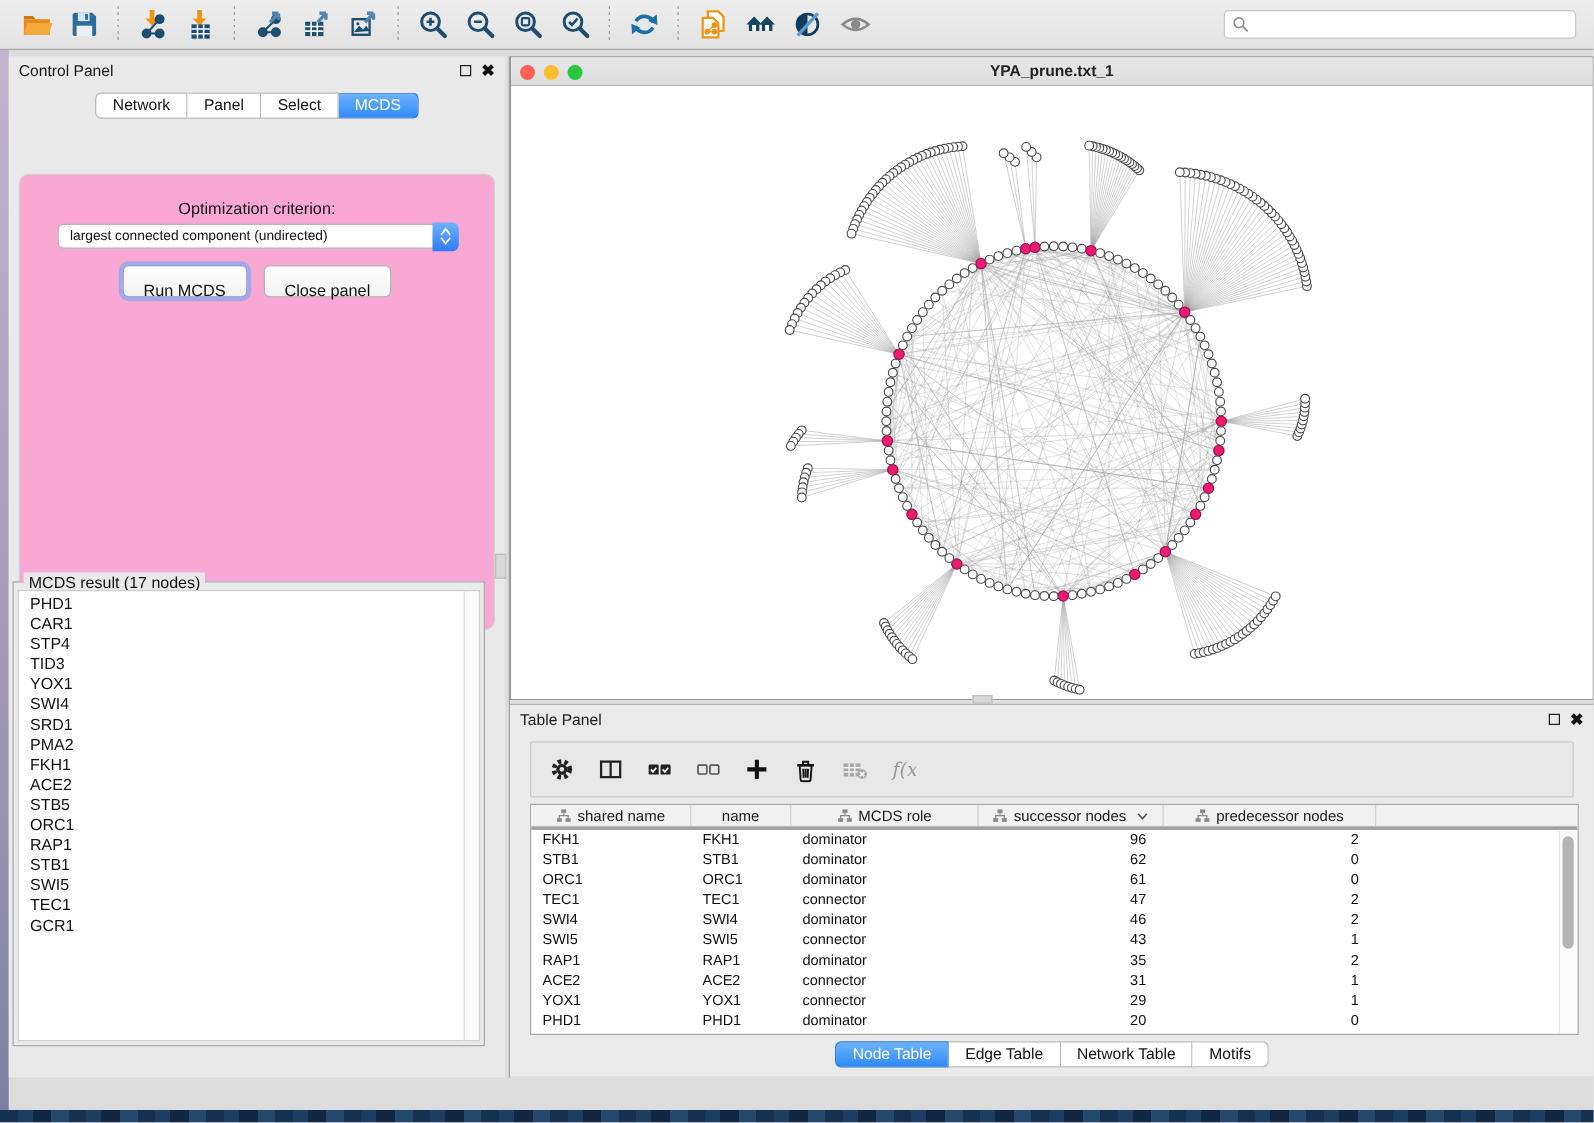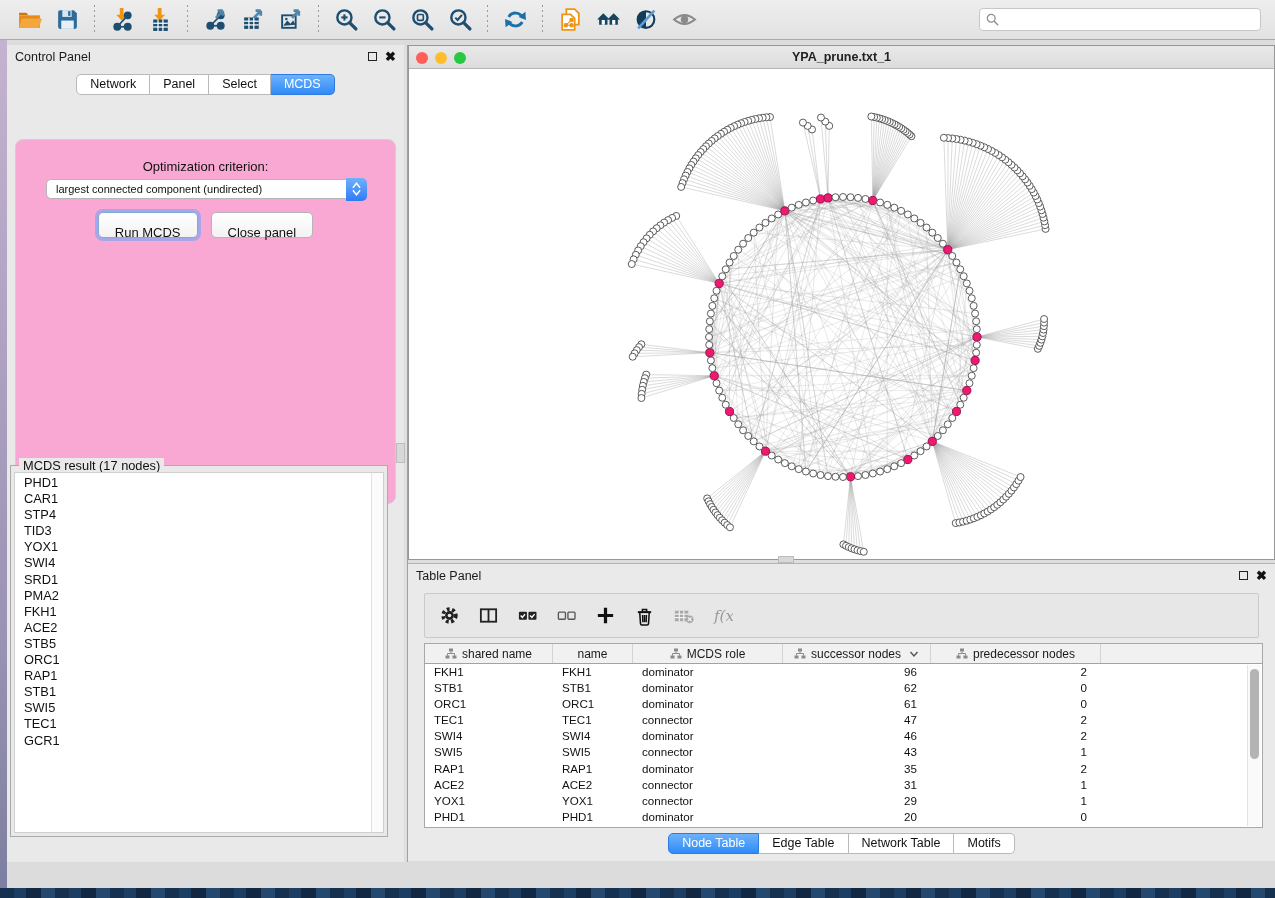--- a/index.html
+++ b/index.html
@@ -79,21 +79,21 @@
   .view-canvas svg { position:absolute; inset:0; }
 
   
   .table-panel { position:absolute; left:408px; top:563px; width:867px; height:298px; background:#eaeaea; border-top:1px solid #b3b3b3; }
   .tp-toolbar { position:absolute; left:16px; top:29px; width:835px; height:45px; background:#e7e7e7;
       border:1px solid #c9c9c9; border-radius:2px; display:flex; align-items:center; gap:17px; padding-left:13px; }
   .tp-icon { width:22px; height:22px; display:flex; align-items:center; justify-content:center; }
   .tp-icon svg { width:21px; height:21px; }
 
   .node-table { position:absolute; left:16px; top:79px; width:839px; height:185px; background:#fff; border:1px solid #a8a8a8; overflow:hidden; }
-  .nt-header { display:flex; height:20px; background:#f1f1f1; border-bottom:1px solid #a3a3a3; }
+  .nt-header { display:flex; height:20px; background:#f1f1f1; border-bottom:3px solid #a3a3a3; }
   .nt-hcell { display:flex; align-items:center; justify-content:center; gap:5px; border-right:1px solid #d4d4d4;
       font-size:12px; color:#1a1a1a; position:relative; }
   .nt-hcell svg.hier { width:12px; height:12px; }
   .nt-hcell svg.sort { width:10px; height:8px; margin-left:3px; }
   .nt-row { display:flex; height:16.1px; }
   .nt-cell { font-size:11.6px; line-height:16.1px; white-space:nowrap; overflow:hidden; }
   .nt-cell.left { padding-left:9px; text-align:left; }
   .nt-cell.right { padding-right:14px; text-align:right; }
   .nt-scroll { position:absolute; top:21px; right:1px; bottom:1px; width:14px; background:#fafafa; border-left:1px solid #e3e3e3; }
   .nt-thumb { position:absolute; left:2px; top:4px; width:9px; height:90px; background:#b4b4b4; border-radius:5px; }

